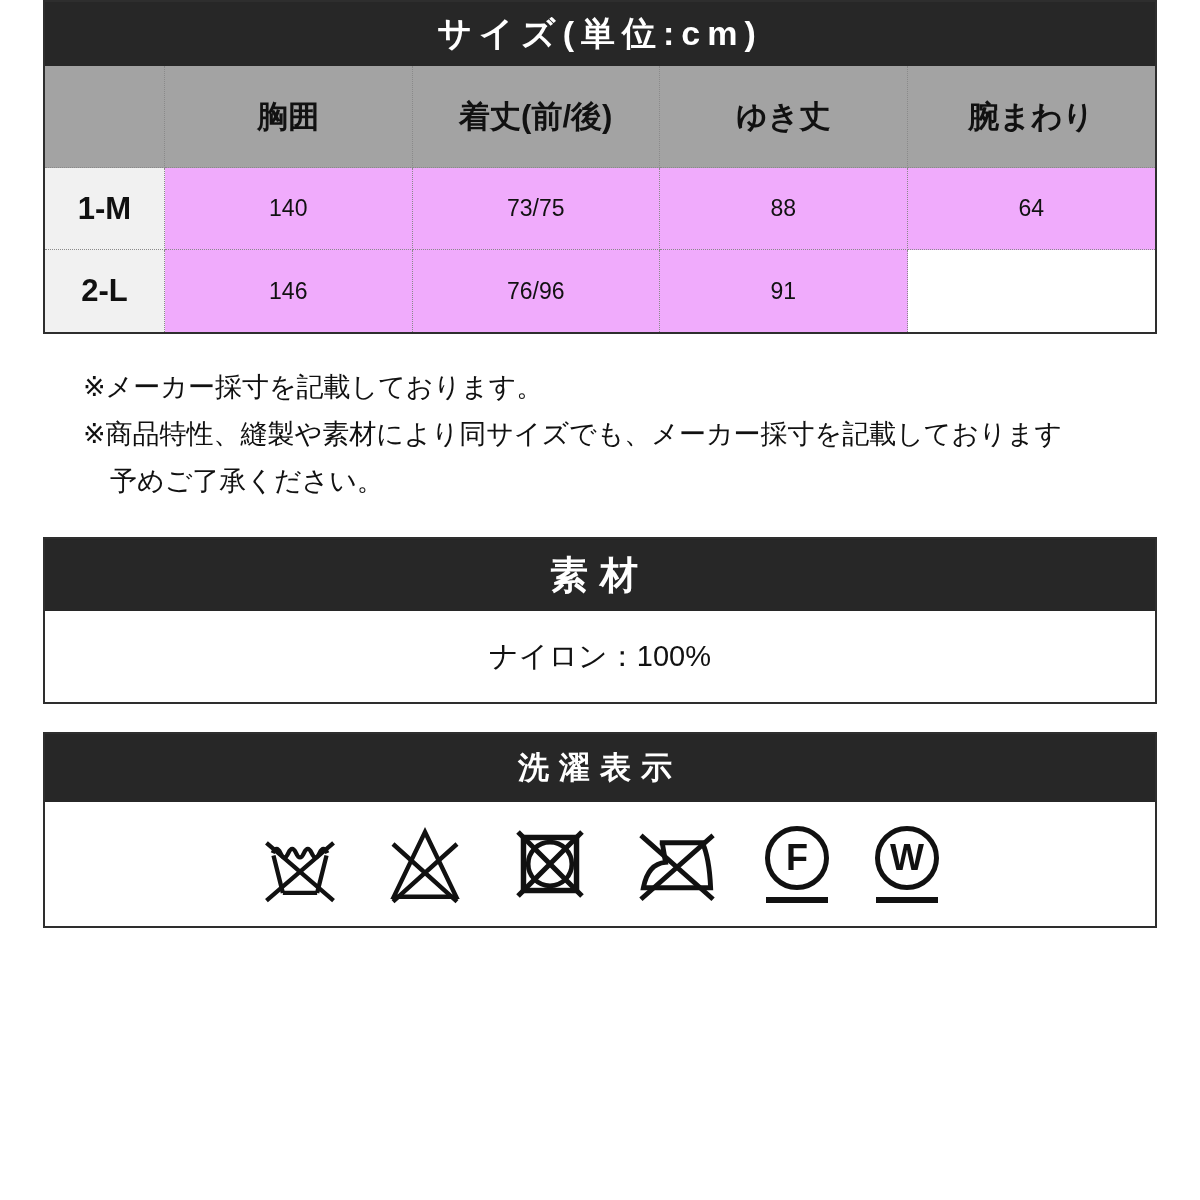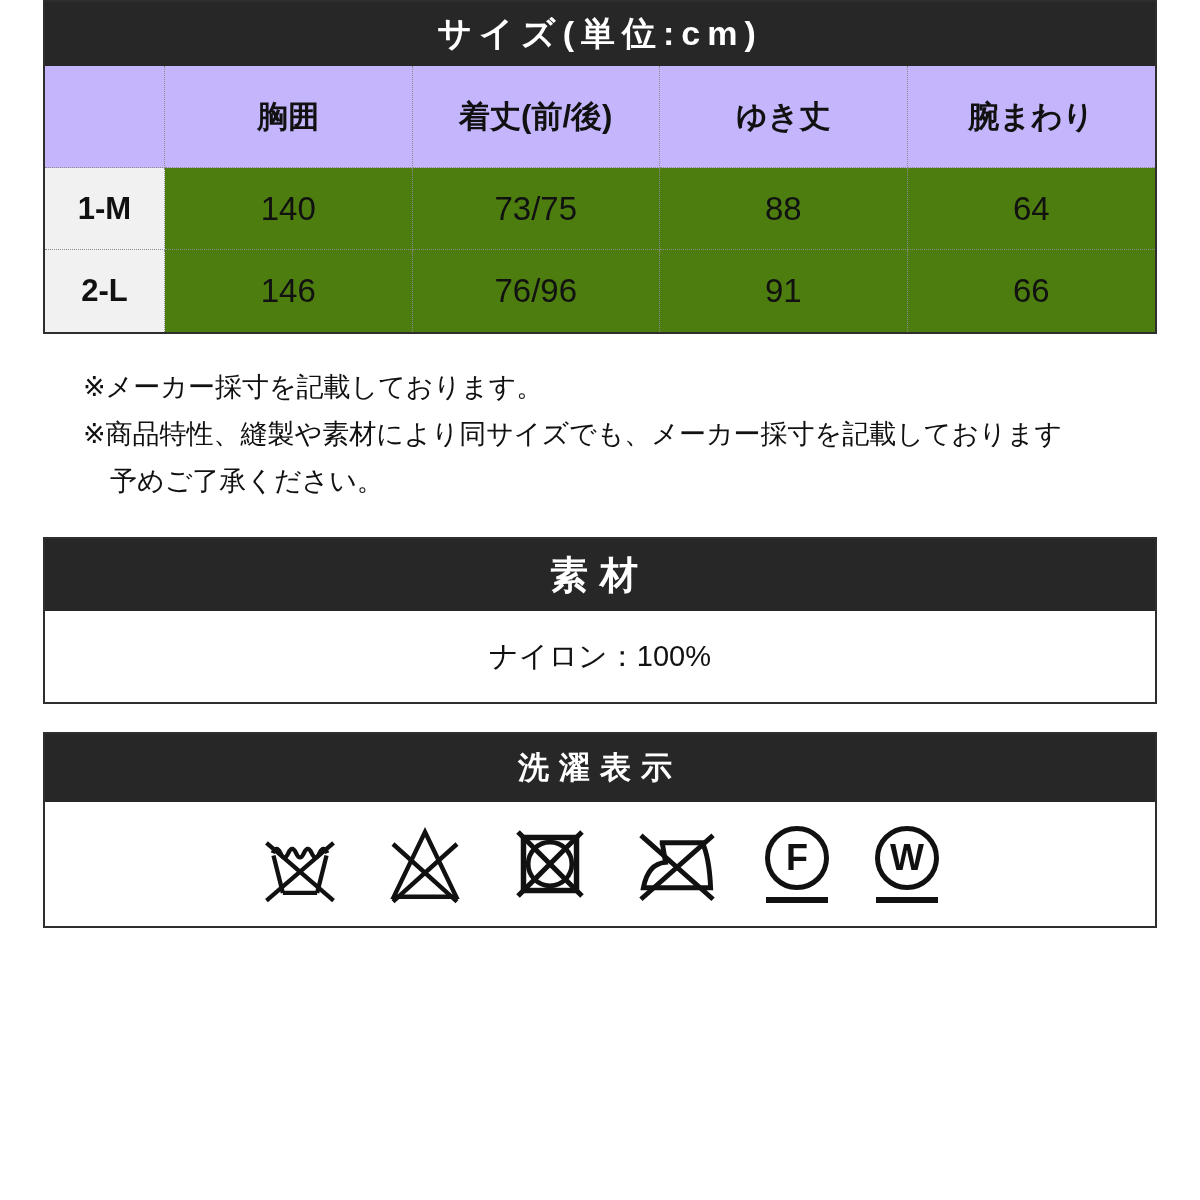--- a/index.html
+++ b/index.html
@@ -20,23 +20,23 @@
   .size-table{border:2px solid #2e2e2e;}
   .size-bar{height:64px;font-size:34px;letter-spacing:7px;}
   .grid{display:grid;grid-template-columns:120px 1fr 1fr 1fr 1fr;background:#ffffff;}
   .cell{
     display:flex;align-items:center;justify-content:center;
     border-right:1px dotted #8a8a8a;border-bottom:1px dotted #8a8a8a;
     box-sizing:border-box;
   }
   .cell.cl{border-right:none;}
   .cell.rl{border-bottom:none;}
-  .h{height:102px;background:#c4b5fd;font-weight:bold;font-size:31px;}
+  .h{height:102px;background:#a3a3a3;font-weight:bold;font-size:31px;}
   .lbl{height:82px;background:#f1f1f1;font-weight:bold;font-size:31px;}
-  .d{height:82px;background:#4d7c0f;font-size:33px;font-weight:400;}
+  .d{height:82px;background:#f0abfc;font-size:23px;font-weight:400;}
 
   
   .notes{margin:30px 0 0 40px;font-size:27px;line-height:47px;}
   .notes .indent{padding-left:27px;}
 
   
   .block{border:2px solid #2e2e2e;margin-top:32px;}
   .material-bar{height:72px;font-size:38px;letter-spacing:12px;}
   .material-content{
     height:91px;display:flex;align-items:center;justify-content:center;
@@ -77,21 +77,20 @@
       <div class="cell lbl">1-M</div>
       <div class="cell d">140</div>
       <div class="cell d">73/75</div>
       <div class="cell d">88</div>
       <div class="cell d cl">64</div>
 
       <div class="cell lbl rl">2-L</div>
       <div class="cell d rl">146</div>
       <div class="cell d rl">76/96</div>
       <div class="cell d rl">91</div>
-      <div class="cell d rl cl">66</div>
     </div>
   </section>
 
   <div class="notes">
     <div>※メーカー採寸を記載しております。</div>
     <div>※商品特性、縫製や素材により同サイズでも、メーカー採寸を記載しております</div>
     <div class="indent">予めご了承ください。</div>
   </div>
 
   <section class="block">

